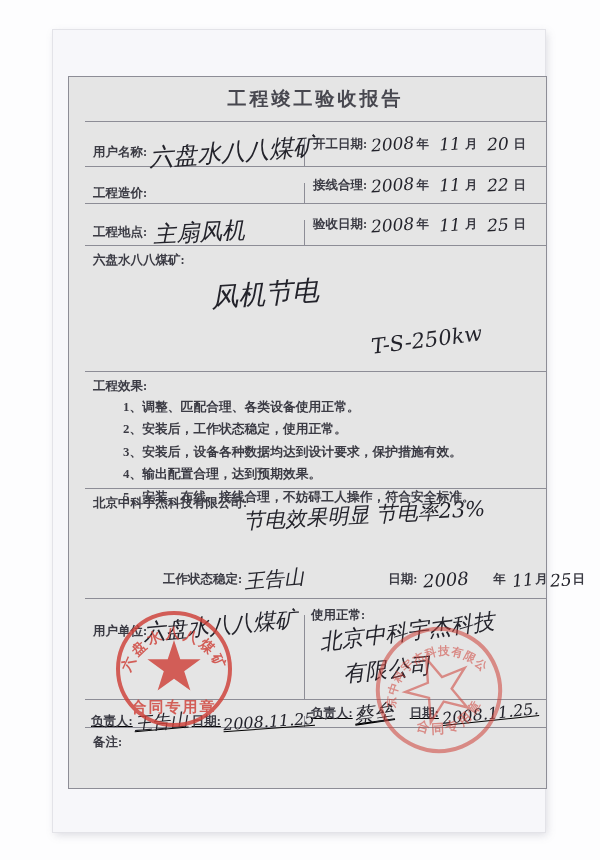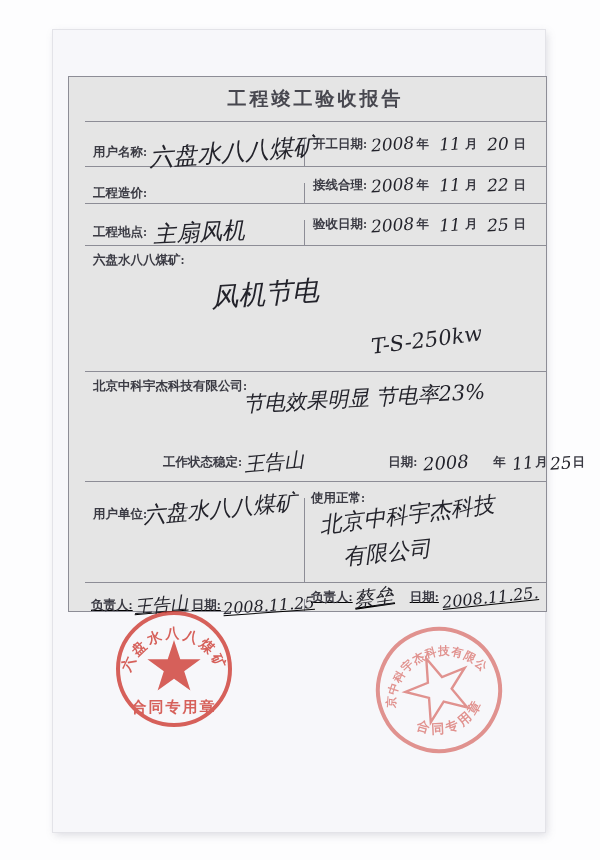--- a/index.html
+++ b/index.html
@@ -111,20 +111,30 @@
         <span class="lbl">日</span>
       </div>
     </div>
 
     <div class="r h126">
       <div class="pad lbl">六盘水八八煤矿:</div>
       <div class="hw" style="position:absolute;left:126px;top:30px;font-size:27px;transform:rotate(-4deg);">风机节电</div>
       <div class="hw" style="position:absolute;left:286px;top:82px;font-size:21px;transform:rotate(-7deg);">T-S-250kw</div>
     </div>
 
+    <div class="r h117">
+      <div class="pad lbl">工程效果:</div>
+      <div class="effect-list">
+        <div class="effect-item">1、调整、匹配合理、各类设备使用正常。</div>
+        <div class="effect-item">2、安装后，工作状态稳定，使用正常。</div>
+        <div class="effect-item">3、安装后，设备各种数据均达到设计要求，保护措施有效。</div>
+        <div class="effect-item">4、输出配置合理，达到预期效果。</div>
+        <div class="effect-item">5、安装、布线、接线合理，不妨碍工人操作，符合安全标准。</div>
+      </div>
+    </div>
 
     <div class="r h110">
       <div class="pad lbl">北京中科宇杰科技有限公司:</div>
       <div class="hw" style="position:absolute;left:158px;top:12px;font-size:21px;transform:rotate(-3deg);">节电效果明显 节电率23%</div>
       <div class="inspector-line">
         <span class="lbl">工作状态稳定:</span>
         <span class="hw" style="font-size:20px;margin:0 6px 0 2px;transform:rotate(-5deg);">王告山</span>
         <span class="lbl" style="margin-left:78px;">日期:</span>
         <span class="hw" style="font-size:18px;margin:0 10px 0 6px;transform:rotate(-4deg);">2008</span>
         <span class="lbl" style="margin-left:14px;">年</span>
@@ -159,20 +169,23 @@
       <div class="cr">
         <div class="sig-row">
           <span class="lbl">负责人:</span>
           <span class="hw" style="font-size:20px;margin-left:1px;transform:rotate(-8deg);">蔡垒</span>
           <span class="lbl" style="margin-left:16px;">日期:</span>
           <span class="hw" style="font-size:16px;margin-left:3px;transform:rotate(-6deg);">2008.11.25.</span>
         </div>
       </div>
     </div>
 
+    <div class="r h60">
+      <div class="pad lbl">备注:</div>
+    </div>
 
   </div>
 
   <svg class="stamp" style="left:60px;top:578px;opacity:.82;" width="122" height="122" viewBox="0 0 122 122">
     <circle cx="61" cy="61" r="56" fill="none" stroke="#cf4038" stroke-width="4"></circle>
     <polygon points="61,32 67.3,51.3 87.6,51.3 71.2,63.3 77.4,82.6 61,70.7 44.6,82.6 50.8,63.3 34.4,51.3 54.7,51.3" fill="#cf4038"></polygon>
     <path id="userArc" d="M 17,66 A 45,45 0 0 1 105,66" fill="none"></path>
     <text font-size="14" fill="#cf4038" letter-spacing="3">
       <textPath href="#userArc" startOffset="50%" text-anchor="middle">六盘水八八煤矿</textPath>
     </text>

